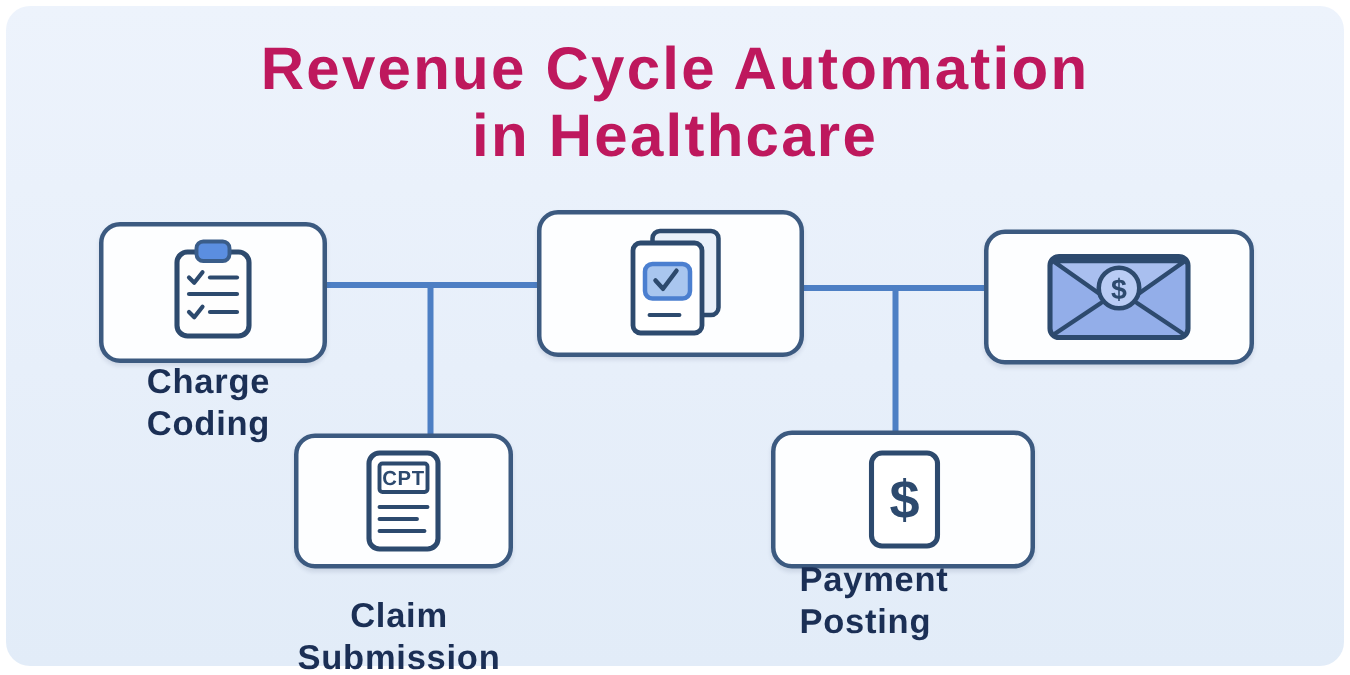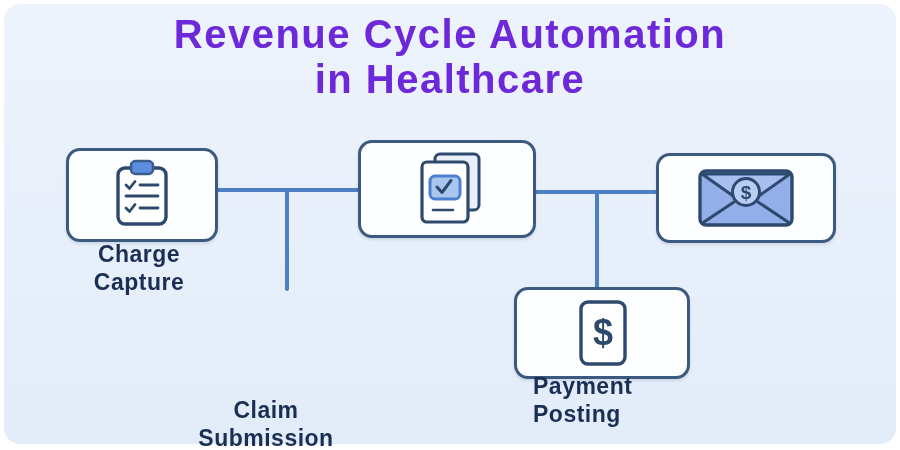--- a/index.html
+++ b/index.html
@@ -11,27 +11,27 @@
     font-family:"Liberation Sans", sans-serif;
   }
   .panel{
     position:absolute;
     left:4px;top:4px;right:4px;bottom:6px;
     border-radius:16px;
     background:linear-gradient(180deg,#edf3fc 0%,#e7effa 55%,#e2ecf8 100%);
   }
   .title{
     position:absolute;
-    left:0;top:12px;width:900px;
+    left:0;top:24px;width:900px;
     text-align:center;
     font-size:40px;
     font-weight:800;
     letter-spacing:1.5px;
     line-height:1.12;
-    color:#6d28d9;
+    color:#be185d;
     white-space:pre-line;
   }
   .card{
     position:absolute;
     background:#fdfeff;
     border:3px solid #3c5a80;
     border-radius:14px;
     box-shadow:0 2px 3px rgba(30,50,90,0.12);
     display:flex;align-items:center;justify-content:center;
   }
@@ -71,21 +71,21 @@
       <rect x="18" y="10" width="48" height="56" rx="7" fill="#fefefe" stroke="#2d4a6e" stroke-width="3.4"></rect>
       <rect x="31" y="3" width="22" height="13" rx="4.5" fill="#5b8ee0" stroke="#3a5d8a" stroke-width="2.6"></rect>
       <polyline points="26,27 29.5,30.5 35,23.5" fill="none" stroke="#2d4a6e" stroke-width="2.8" stroke-linecap="round" stroke-linejoin="round"></polyline>
       <line x1="40" y1="27" x2="58" y2="27" stroke="#2d4a6e" stroke-width="2.8" stroke-linecap="round"></line>
       <line x1="26" y1="38" x2="58" y2="38" stroke="#2d4a6e" stroke-width="2.8" stroke-linecap="round"></line>
       <polyline points="26,50 29.5,53.5 35,46.5" fill="none" stroke="#2d4a6e" stroke-width="2.8" stroke-linecap="round" stroke-linejoin="round"></polyline>
       <line x1="40" y1="50" x2="58" y2="50" stroke="#2d4a6e" stroke-width="2.8" stroke-linecap="round"></line>
     </svg>
   </div>
   <div class="node-label" style="left:60px;top:240px;width:158px;">Charge
-Capture</div>
+Coding</div>
 
   <div class="card" style="left:358px;top:140px;width:172px;height:92px;">
     <svg width="96" height="80" viewBox="0 0 96 80">
       <rect x="36" y="5" width="44" height="56" rx="5" fill="#e9f0fa" stroke="#2d4a6e" stroke-width="3"></rect>
       <rect x="23" y="13" width="46" height="60" rx="5" fill="#ffffff" stroke="#2d4a6e" stroke-width="3.2"></rect>
       <rect x="31" y="27" width="30" height="23" rx="5" fill="#a9c6ef" stroke="#4b7fd0" stroke-width="3"></rect>
       <polyline points="38,38 43,43.5 52,31.5" fill="none" stroke="#2d4a6e" stroke-width="3" stroke-linecap="round" stroke-linejoin="round"></polyline>
       <line x1="34" y1="61" x2="54" y2="61" stroke="#2d4a6e" stroke-width="2.6" stroke-linecap="round"></line>
     </svg>
   </div>
@@ -94,20 +94,30 @@
     <svg width="106" height="66" viewBox="0 0 106 66">
       <rect x="7" y="6" width="92" height="54" rx="6" fill="#93aee9" stroke="#2d4a6e" stroke-width="3.4"></rect>
       <polygon points="9,9 97,9 53,40" fill="#a9bfef" stroke="#2d4a6e" stroke-width="3" stroke-linejoin="round"></polygon>
       <line x1="11" y1="57" x2="41" y2="37" stroke="#2d4a6e" stroke-width="3" stroke-linecap="round"></line>
       <line x1="95" y1="57" x2="65" y2="37" stroke="#2d4a6e" stroke-width="3" stroke-linecap="round"></line>
       <circle cx="53" cy="27" r="13.5" fill="#b9ccf4" stroke="#2d4a6e" stroke-width="3"></circle>
       <text x="53" y="34" text-anchor="middle" font-size="19" font-weight="bold" fill="#2d4a6e" font-family="Liberation Sans, sans-serif">$</text>
     </svg>
   </div>
 
+  <div class="card" style="left:196px;top:289px;width:140px;height:84px;">
+    <svg width="76" height="74" viewBox="0 0 76 74">
+      <rect x="15" y="5" width="46" height="64" rx="7" fill="#ffffff" stroke="#2d4a6e" stroke-width="3.4"></rect>
+      <rect x="22" y="12" width="32" height="19" rx="2" fill="none" stroke="#2d4a6e" stroke-width="2.6"></rect>
+      <text x="38" y="26.5" text-anchor="middle" font-size="13.5" font-weight="bold" letter-spacing="0.5" fill="#2d4a6e" font-family="Liberation Sans, sans-serif">CPT</text>
+      <line x1="22" y1="41" x2="54" y2="41" stroke="#2d4a6e" stroke-width="2.6" stroke-linecap="round"></line>
+      <line x1="22" y1="49" x2="47" y2="49" stroke="#2d4a6e" stroke-width="2.6" stroke-linecap="round"></line>
+      <line x1="22" y1="57" x2="52" y2="57" stroke="#2d4a6e" stroke-width="2.6" stroke-linecap="round"></line>
+    </svg>
+  </div>
   <div class="node-label" style="left:186px;top:366px;width:160px;margin-top:30px;">Claim
 Submission</div>
 
   <div class="card" style="left:514px;top:287px;width:170px;height:86px;">
     <svg width="76" height="76" viewBox="0 0 76 76">
       <rect x="17" y="7" width="44" height="62" rx="7" fill="#ffffff" stroke="#2d4a6e" stroke-width="3.4"></rect>
       <text x="39" y="50" text-anchor="middle" font-size="36" font-weight="600" fill="#2d4a6e" font-family="Liberation Sans, sans-serif">$</text>
     </svg>
   </div>
   <div class="node-label align-left" style="left:533px;top:372px;width:160px;">Payment

